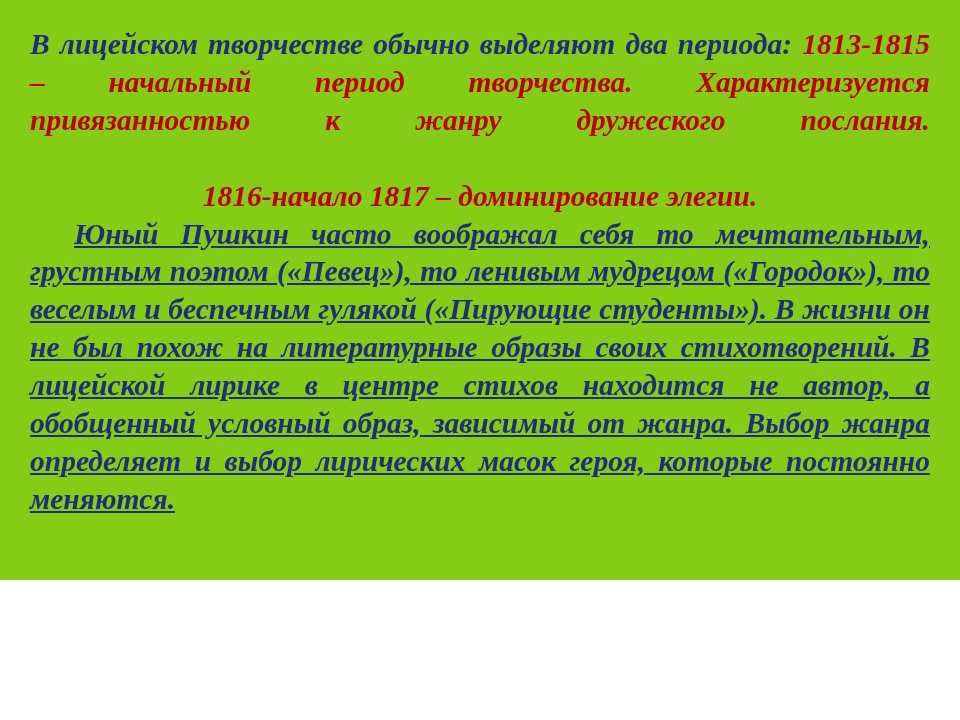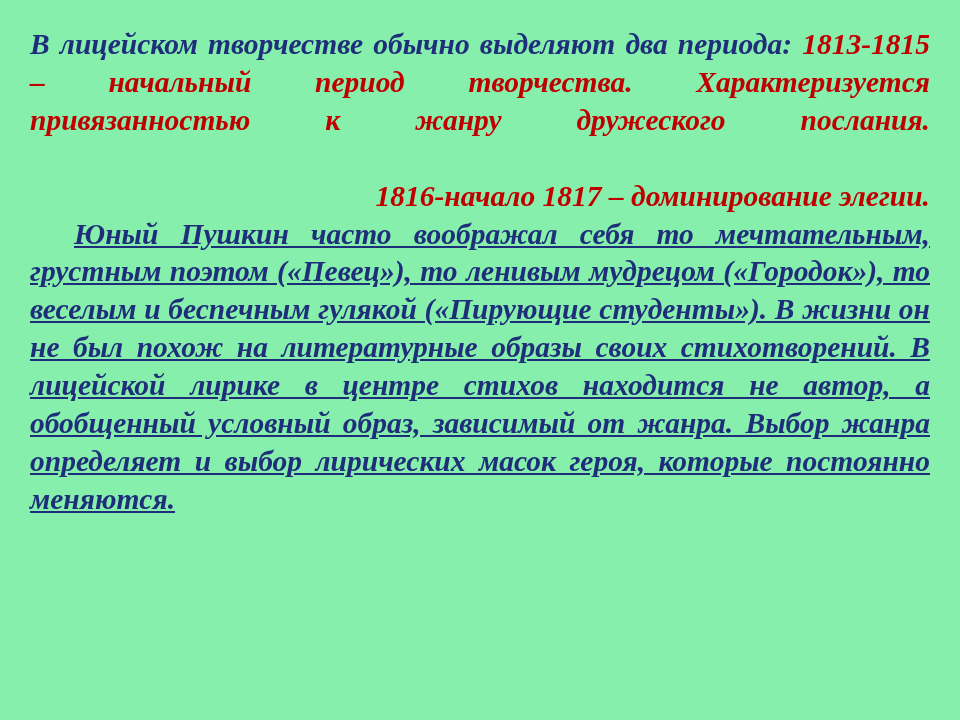--- a/index.html
+++ b/index.html
@@ -8,23 +8,23 @@
   }
   body {
     width: 960px;
     height: 720px;
     background: #ffffff;
     font-family: "Liberation Serif", serif;
   }
   .slide {
     box-sizing: border-box;
     width: 960px;
-    height: 720px;
+    height: 580px;
     padding: 26px 30px 10px 30px;
-    background: #86efac;
+    background: #84cc16;
   }
   .body-text {
     font-family: "Liberation Serif", serif;
     font-size: 29.5px;
     line-height: 1.285;
     color: #1F2E7A;
     font-weight: bold;
     font-style: italic;
     text-align: justify;
     text-justify: inter-word;
@@ -43,21 +43,21 @@
   .navy {
     color: #1F2E7A;
   }
   
   .para::after {
     content: "";
     display: inline-block;
     width: 100%;
   }
   .para.nojustify {
-    text-align: right;
+    text-align: center;
   }
   .para.nojustify::after {
     content: none;
   }
 </style>
 </head>
 <body>
 
 <div class="slide">
   <div class="body-text">

